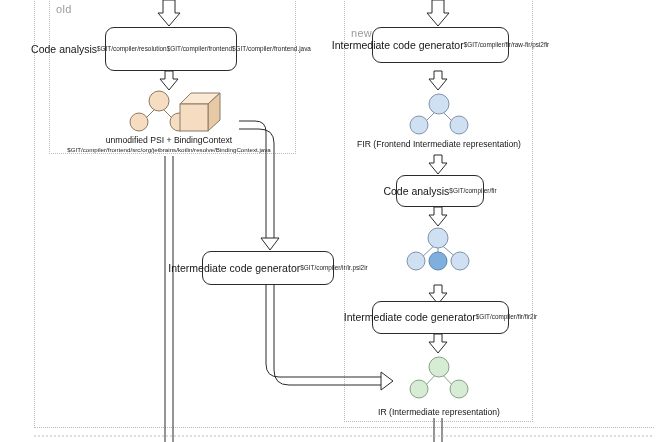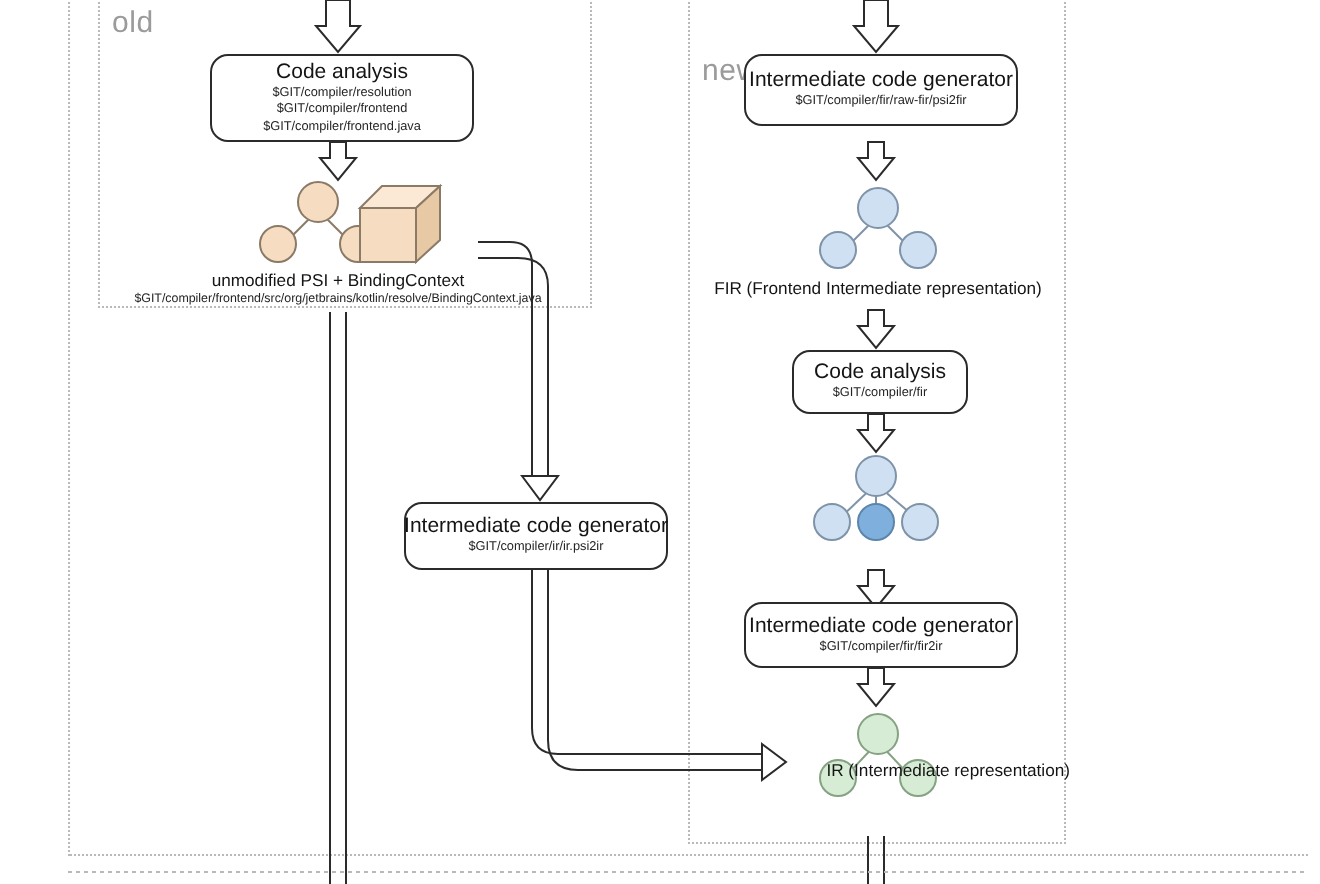--- a/index.html
+++ b/index.html
@@ -13,34 +13,34 @@
 
   
   .lane{
     position:absolute;
     border:1px dotted #b9b9b9;
     background:transparent;
     box-sizing:border-box;
   }
   .lane-label{
     position:absolute;
-    font-size:15px;
+    font-size:11px;
     color:#9b9b9b;
     letter-spacing:.3px;
   }
 
   
   .node{
     position:absolute;
     box-sizing:border-box;
     border:1px solid #2b2b2b;
     border-radius:9px;
     background:#ffffff;
     display:flex;
-    flex-direction:column;
+    flex-direction:row;
     align-items:center;
     justify-content:center;
     text-align:center;
     padding:3px 6px;
   }
   .node .title{
     font-size:10.5px;
     line-height:13px;
     color:#141414;
     white-space:nowrap;
@@ -230,17 +230,17 @@
   <div class="tree" style="left:408px;top:355px;">
     <svg width="62" height="48" viewBox="0 0 62 48">
       <line x1="31" y1="16" x2="15" y2="33" stroke="#86a283" stroke-width="1"></line>
       <line x1="31" y1="16" x2="47" y2="33" stroke="#86a283" stroke-width="1"></line>
       <circle cx="31" cy="12" r="10" fill="#d6ecd4" stroke="#86a283" stroke-width="1"></circle>
       <circle cx="11" cy="34" r="9" fill="#d6ecd4" stroke="#86a283" stroke-width="1"></circle>
       <circle cx="51" cy="34" r="9" fill="#d6ecd4" stroke="#86a283" stroke-width="1"></circle>
     </svg>
   </div>
 
-  <div class="caption" style="left:343px;top:380px;width:192px;text-align:right;">
+  <div class="caption" style="left:343px;top:407px;width:192px;">
     <span>IR (Intermediate representation)</span>
   </div>
 
 </div>
 
 </body></html>

